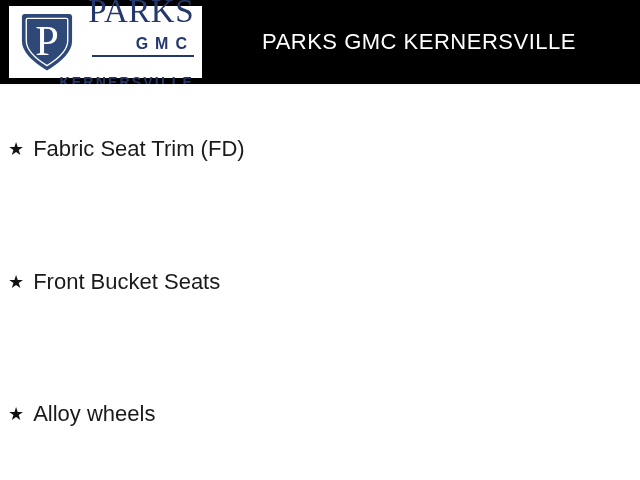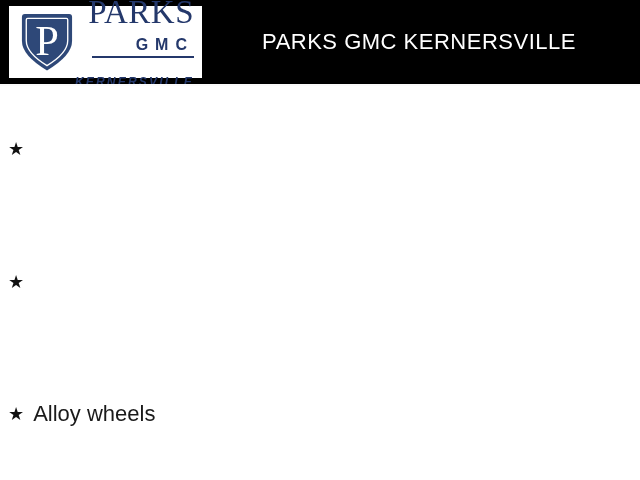--- a/index.html
+++ b/index.html
@@ -45,26 +45,25 @@
     letter-spacing: 7px; text-indent: 7px;
     margin-top: 8px;
     line-height: 1;
   }
   .logo-rule {
     width: 102px; height: 2px;
     background: #24386b;
     margin-top: 3px;
   }
   .logo-city {
-    font-size: 12px; font-weight: bold;
+    font-size: 14px; font-weight: bold;
     color: #24386b;
     letter-spacing: 2.2px; text-indent: 2.2px;
     margin-top: 18px;
     line-height: 1;
-    font-style: italic;
   }
   .header-title {
     position: absolute; left: 202px; right: 4px; top: 0; height: 84px;
     display: flex; align-items: center; justify-content: center;
     color: #ffffff;
     font-size: 22px;
     letter-spacing: 0.5px;
     white-space: nowrap;
   }
 
@@ -116,24 +115,26 @@
     </div>
   </div>
 
   <div class="header-title">PARKS GMC KERNERSVILLE</div>
 </div>
 
 <div class="content">
 
   <div class="feature-row r0">
     <span class="star">★</span>
+    <span class="feature-label">Fabric Seat Trim (FD)</span>
   </div>
 
   <div class="feature-row r1">
     <span class="star">★</span>
+    <span class="feature-label">Front Bucket Seats</span>
   </div>
 
   <div class="feature-row r2">
     <span class="star">★</span>
     <span class="feature-label">Alloy wheels</span>
   </div>
 
 </div>
 
 </body></html>

